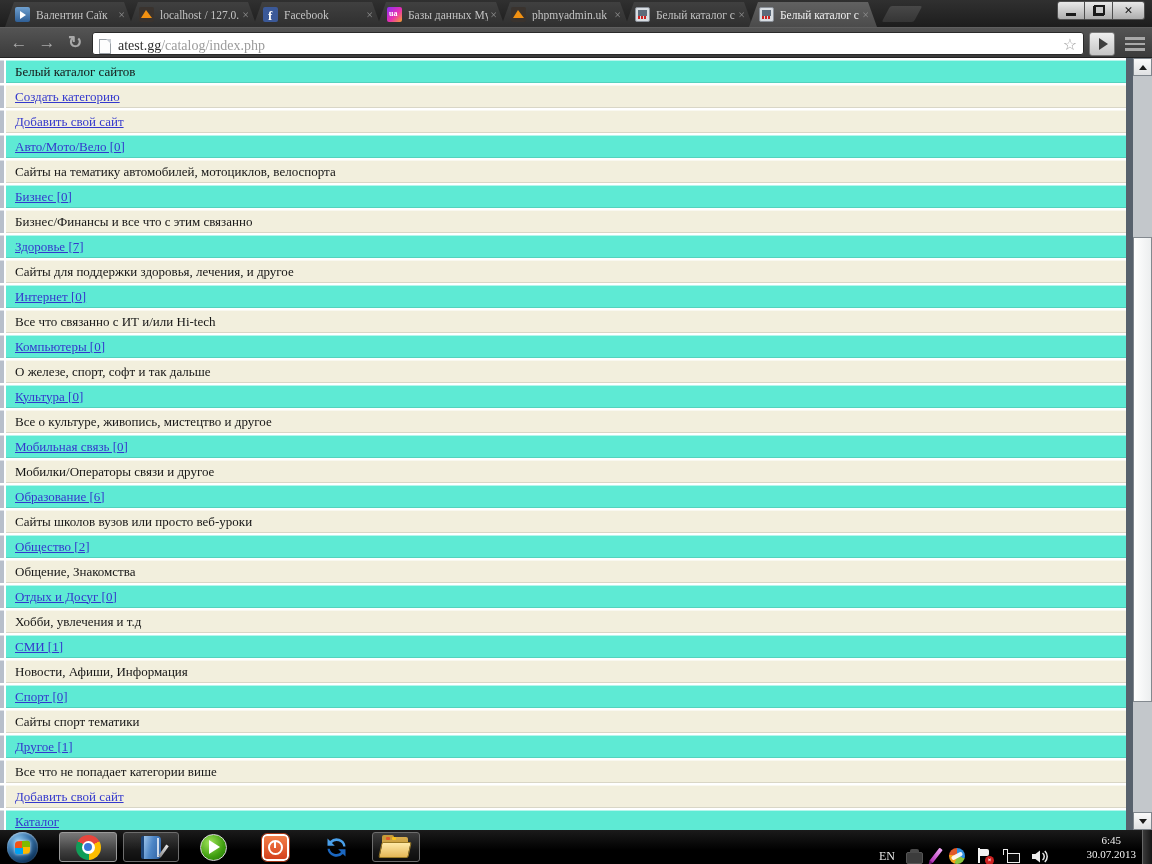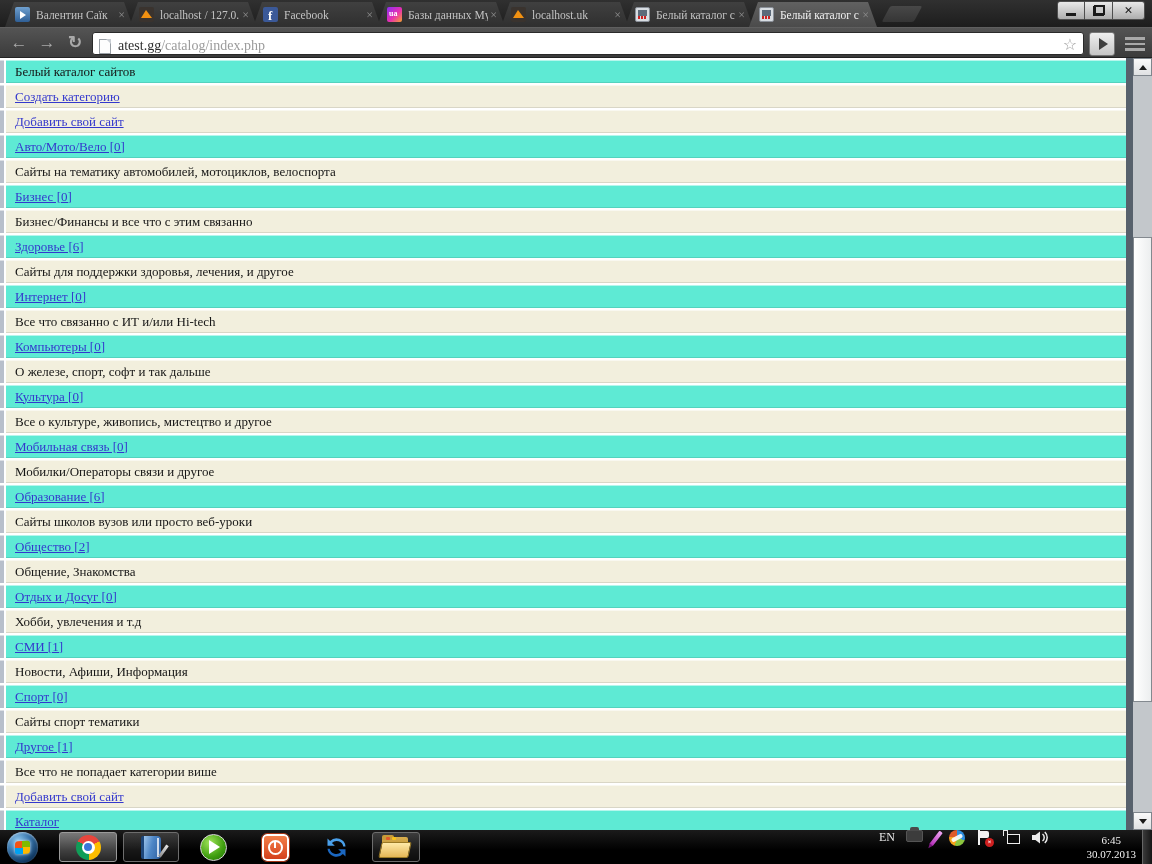--- a/index.html
+++ b/index.html
@@ -152,21 +152,21 @@
   .power-icon::after { content:""; position:absolute; top:5px; width:2.5px; height:7px; background:#fff; }
   .folder-icon { position:relative; width:32px; height:24px; }
   .folder-icon .back { position:absolute; left:2px; top:2px; width:26px; height:20px;
     background:linear-gradient(#d8ae4e,#a87d23); border-radius:2px; }
   .folder-icon .tab-part { position:absolute; left:2px; top:0; width:12px; height:5px; background:#c89b38; border-radius:2px 2px 0 0; }
   .folder-icon .front { position:absolute; left:0px; top:7px; width:30px; height:16px;
     background:linear-gradient(#ffeaa8,#e3b657); border-radius:2px; transform:skewX(-12deg); border:1px solid #9a7a26; }
   .folder-icon .dot { position:absolute; top:2px; width:4px; height:3px; border-radius:1px; }
 
   
-  .tray { position:absolute; right:104px; top:0; height:34px; display:flex; align-items:flex-start; gap:11px; }
+  .tray { position:absolute; right:104px; top:0; height:34px; display:flex; align-items:flex-end; gap:11px; }
   .lang { color:#e8e8e8; font-size:12px; }
   .tray-inbox { position:relative; width:17px; height:12px; background:#3c3c3c; border:1px solid #555; border-radius:2px; }
   .tray-inbox::before { content:""; position:absolute; left:3px; top:-4px; width:9px; height:4px; background:#4a4a4a; border-radius:2px 2px 0 0; }
   .tray-pen { position:relative; width:4px; height:17px; transform:rotate(38deg);
     background:linear-gradient(#f0a8f5,#b12bb5); border-radius:1px; }
   .tray-pen::after { content:""; position:absolute; left:0; bottom:-4px;
     border-top:5px solid #7a1a7d; border-left:2px solid transparent; border-right:2px solid transparent; }
   .tray-updater { position:relative; width:16px; height:16px; border-radius:50%;
     background:conic-gradient(#2f8fe0 0 30%, #8cc63f 0 55%, #f7a31b 0 78%, #e05a2b 0 100%); }
   .tray-updater::after { content:""; position:absolute; left:2px; top:6px; width:12px; height:4px;
@@ -205,21 +205,21 @@
           <span class="title">Facebook</span>
           <span class="close">×</span>
         </div>
         <div class="tab">
           <span class="fav fav-ua"></span>
           <span class="title">Базы данных My</span>
           <span class="close">×</span>
         </div>
         <div class="tab">
           <span class="fav fav-phpmyadmin"></span>
-          <span class="title">localhost.uk</span>
+          <span class="title">phpmyadmin.uk</span>
           <span class="close">×</span>
         </div>
         <div class="tab">
           <span class="fav fav-site"></span>
           <span class="title">Белый каталог с</span>
           <span class="close">×</span>
         </div>
         <div class="tab active">
           <span class="fav fav-site"></span>
           <span class="title">Белый каталог с</span>
@@ -298,21 +298,21 @@
         </div>
         <div class="crow cream">
           <span class="strip"></span>
           <div class="body">
             <span>Бизнес/Финансы и все что с этим связанно</span>
           </div>
         </div>
         <div class="crow gray">
           <span class="strip"></span>
           <div class="body">
-            <a>Здоровье [6]</a>
+            <a>Здоровье [7]</a>
           </div>
         </div>
         <div class="crow cream">
           <span class="strip"></span>
           <div class="body">
             <span>Сайты для поддержки здоровья, лечения, и другое</span>
           </div>
         </div>
         <div class="crow gray">
           <span class="strip"></span>

